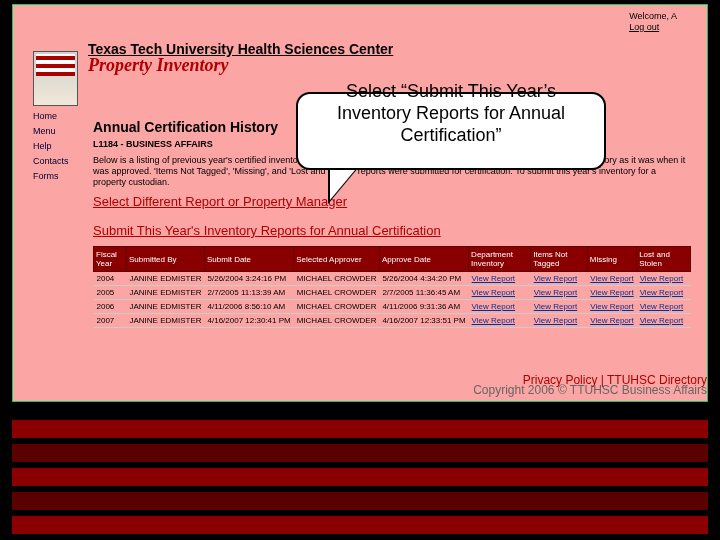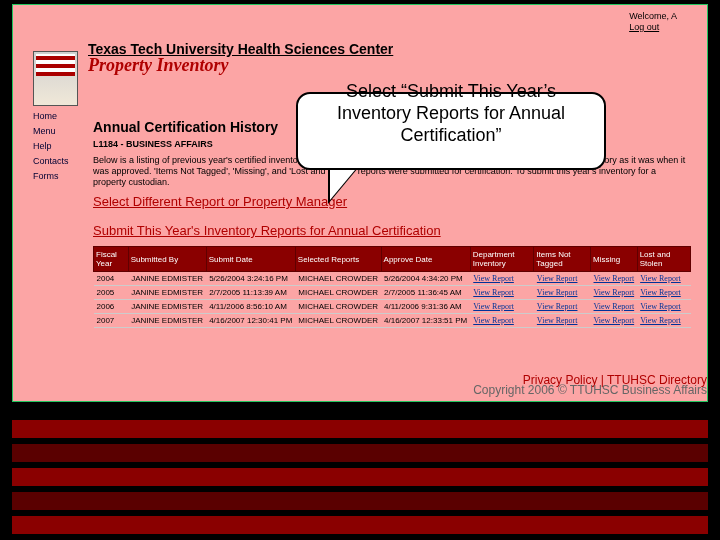--- a/index.html
+++ b/index.html
@@ -16,21 +16,21 @@
   .content { position: absolute; top: 114px; left: 80px; right: 16px; }
   .page-h { font-size: 14px; font-weight: bold; color: #000; margin-bottom: 4px; }
   .dept { font-size: 9px; font-weight: bold; margin-bottom: 6px; }
   .blurb { font-size: 9px; margin-bottom: 6px; line-height: 11px; }
   .redlink { color: #b00000; text-decoration: underline; font-size: 13px; cursor: pointer; display: inline-block; }
   .sel-diff { margin-bottom: 14px; }
   .submit-link { margin-bottom: 8px; }
   table { border-collapse: collapse; width: 100%; font-size: 8px; }
   th { background: #8a0000; color: #fff; padding: 3px 2px; text-align: left; border: 1px solid #600000; font-weight: normal; line-height: 9px; }
   td { padding: 2px 3px; border-bottom: 1px solid #ccc; white-space: nowrap; }
-  td a { color: #003399; text-decoration: underline; cursor: pointer; font-family: Liberation Serif, serif; }
+  td a { color: #003399; text-decoration: underline; cursor: pointer; }
   .footer { position: absolute; bottom: 6px; left: 0; right: 0; text-align: right; font-size: 12px; color: #b00000; line-height: 10px; }
   .footer .gray { color: #666; }
   .callout { position: absolute; top: 92px; left: 296px; width: 310px; height: 78px; background: #fff; border: 2px solid #000; border-radius: 14px; display: flex; align-items: flex-end; justify-content: center; padding: 22px 12px; font-family: Arial, sans-serif; font-size: 18px; line-height: 22px; text-align: center; }
   .callout-tail { position: absolute; top: 168px; left: 328px; width: 0; height: 0; border-top: 36px solid #000; border-right: 30px solid transparent; }
   .callout-tail::after { content: ""; position: absolute; top: -34px; left: 2px; width: 0; height: 0; border-top: 30px solid #fff; border-right: 25px solid transparent; }
   .bottom-stripes { position: absolute; top: 414px; left: 12px; width: 696px; }
   .stripe { height: 18px; background: #8a0000; margin-top: 6px; }
   .stripe.dark { background: #5a0000; }
 </style>
 </head>
@@ -61,21 +61,21 @@
     <div class="blurb">Below is a listing of previous year's certified inventory reports for this department. Clicking on 'View Report' will display the inventory as it was when it was approved. 'Items Not Tagged', 'Missing', and 'Lost and Stolen' reports were submitted for certification. To submit this year's inventory for a property custodian.</div>
     <div class="redlink sel-diff">Select Different Report or Property Manager</div>
     <div class="redlink submit-link">Submit This Year's Inventory Reports for Annual Certification</div>
 
     <table>
       <thead>
           <tr id="thead-row">
             <th>Fiscal Year</th>
             <th>Submitted By</th>
             <th>Submit Date</th>
-            <th>Selected Reports</th>
+            <th>Selected Approver</th>
             <th>Approve Date</th>
             <th>Department Inventory</th>
             <th>Items Not Tagged</th>
             <th>Missing</th>
             <th>Lost and Stolen</th>
           </tr>
         </thead>
       <tbody id="tbody">
           <tr>
             <td>2004</td>

